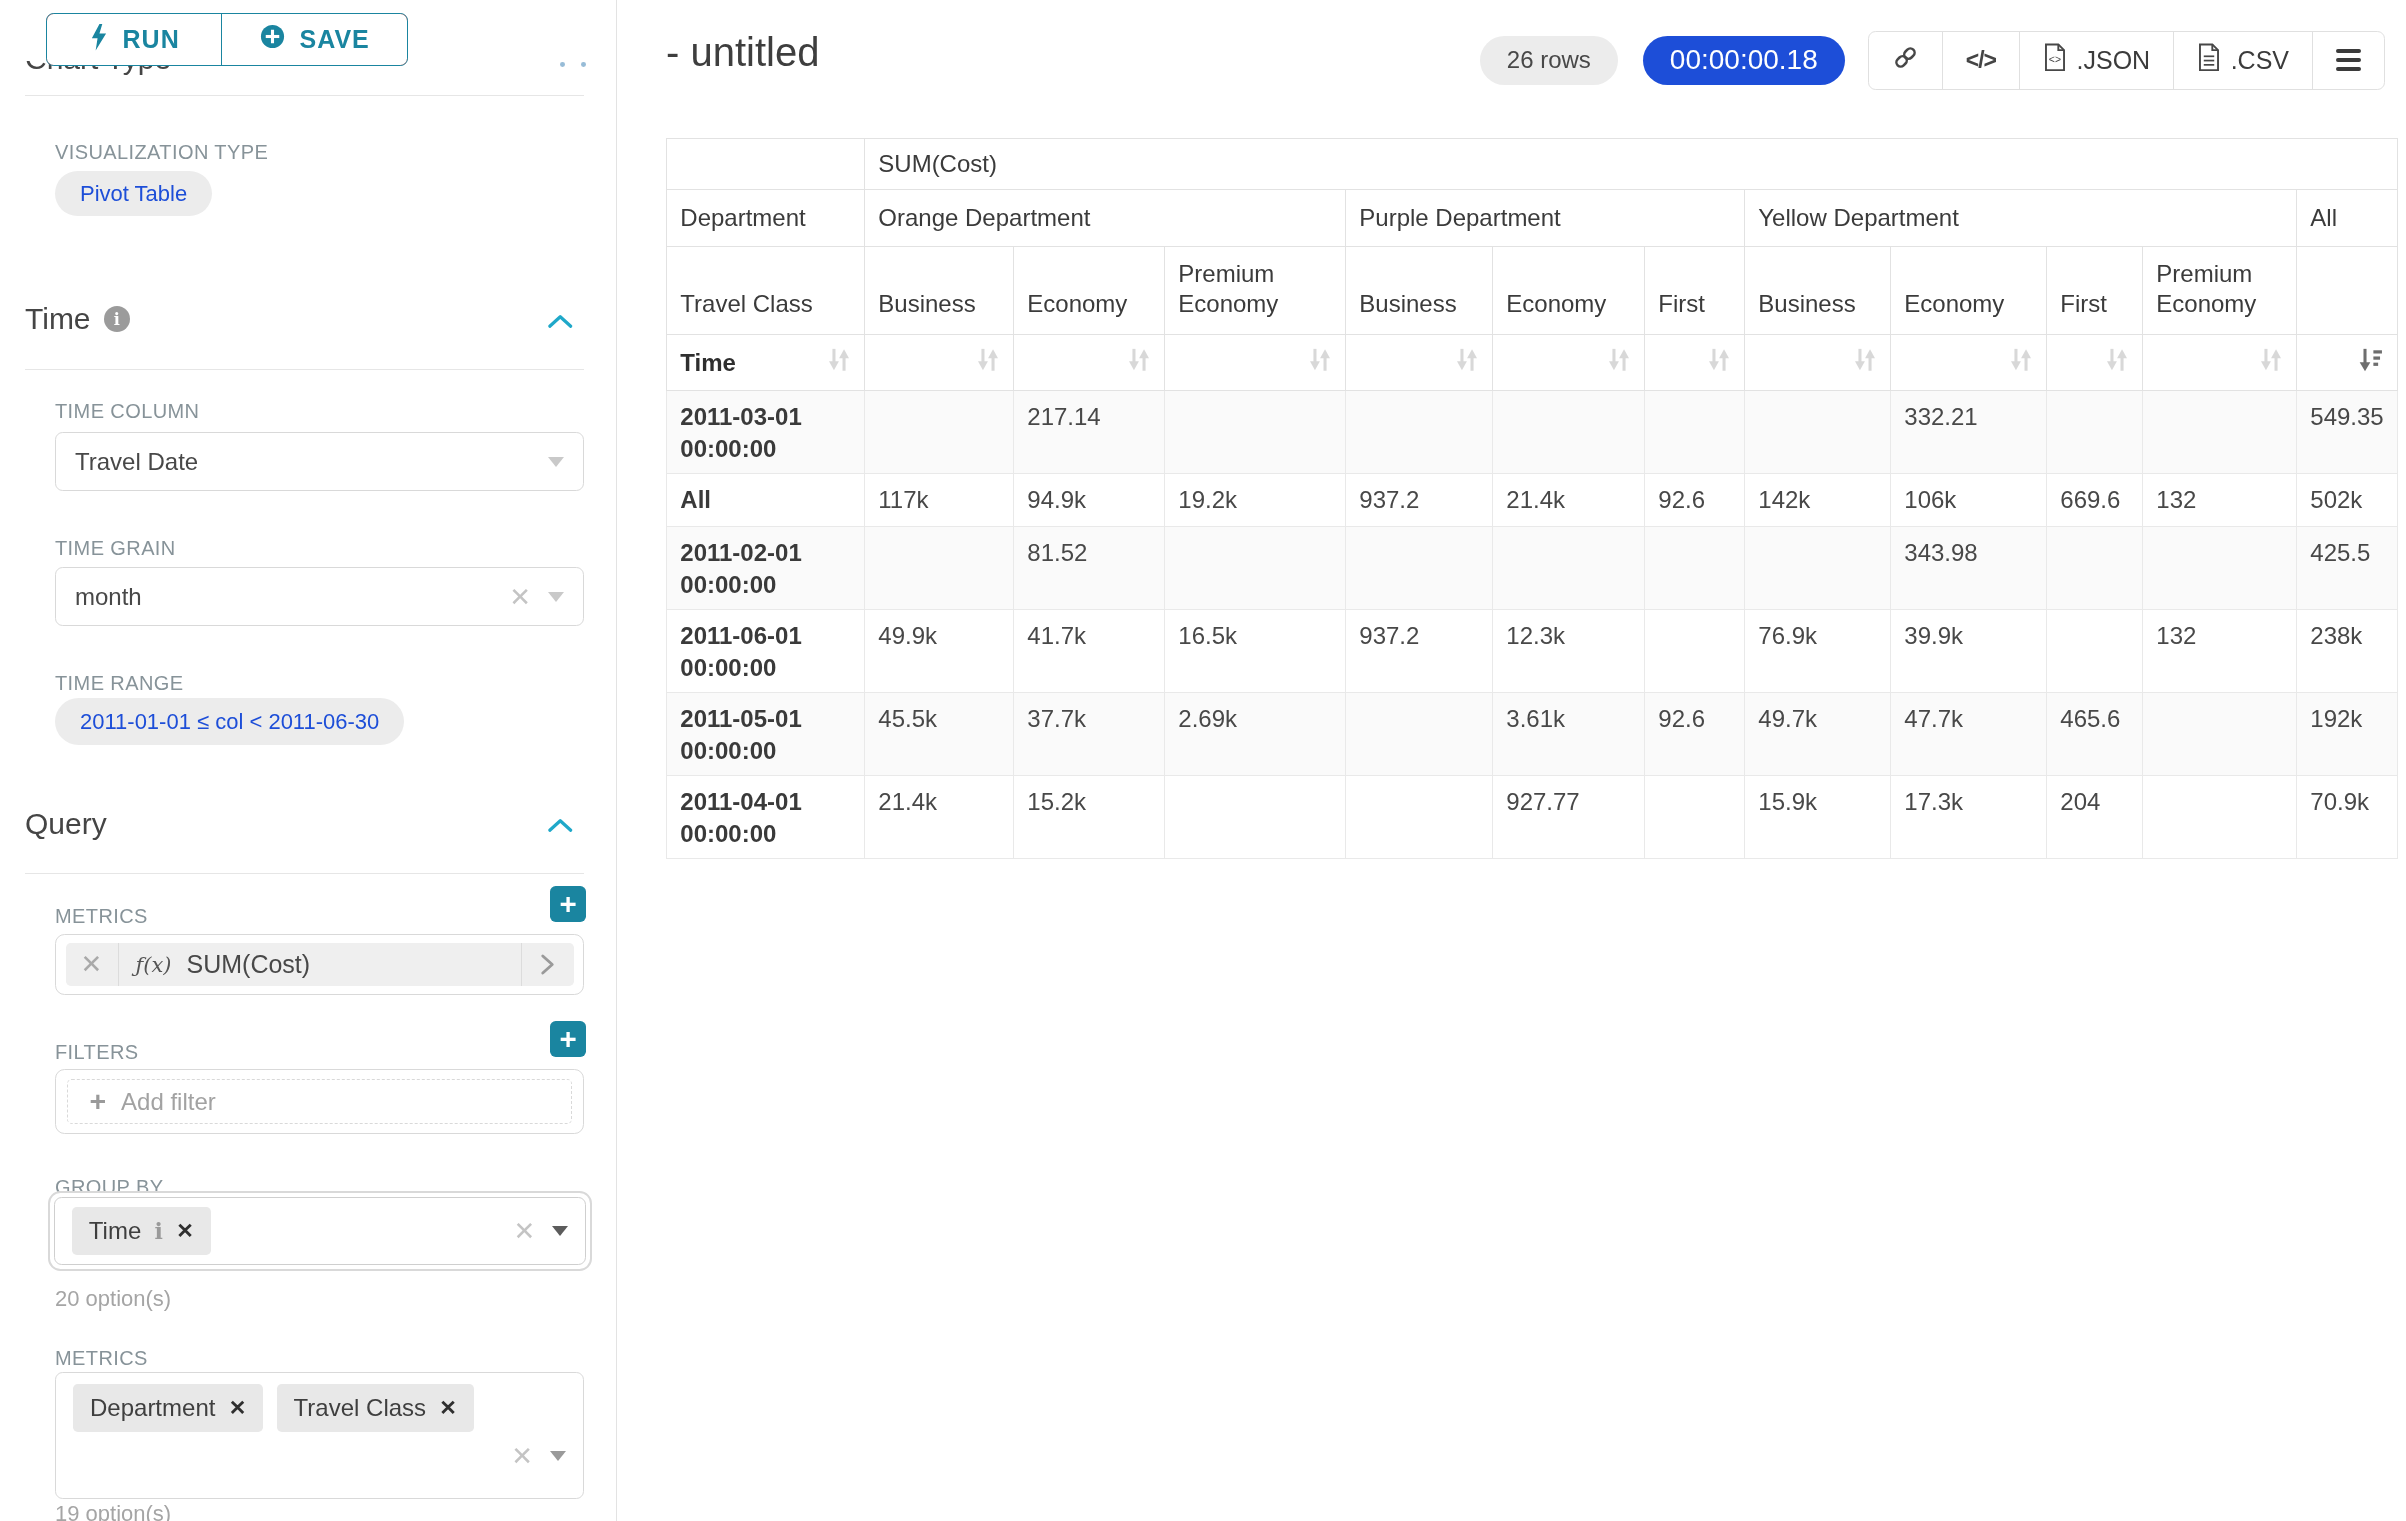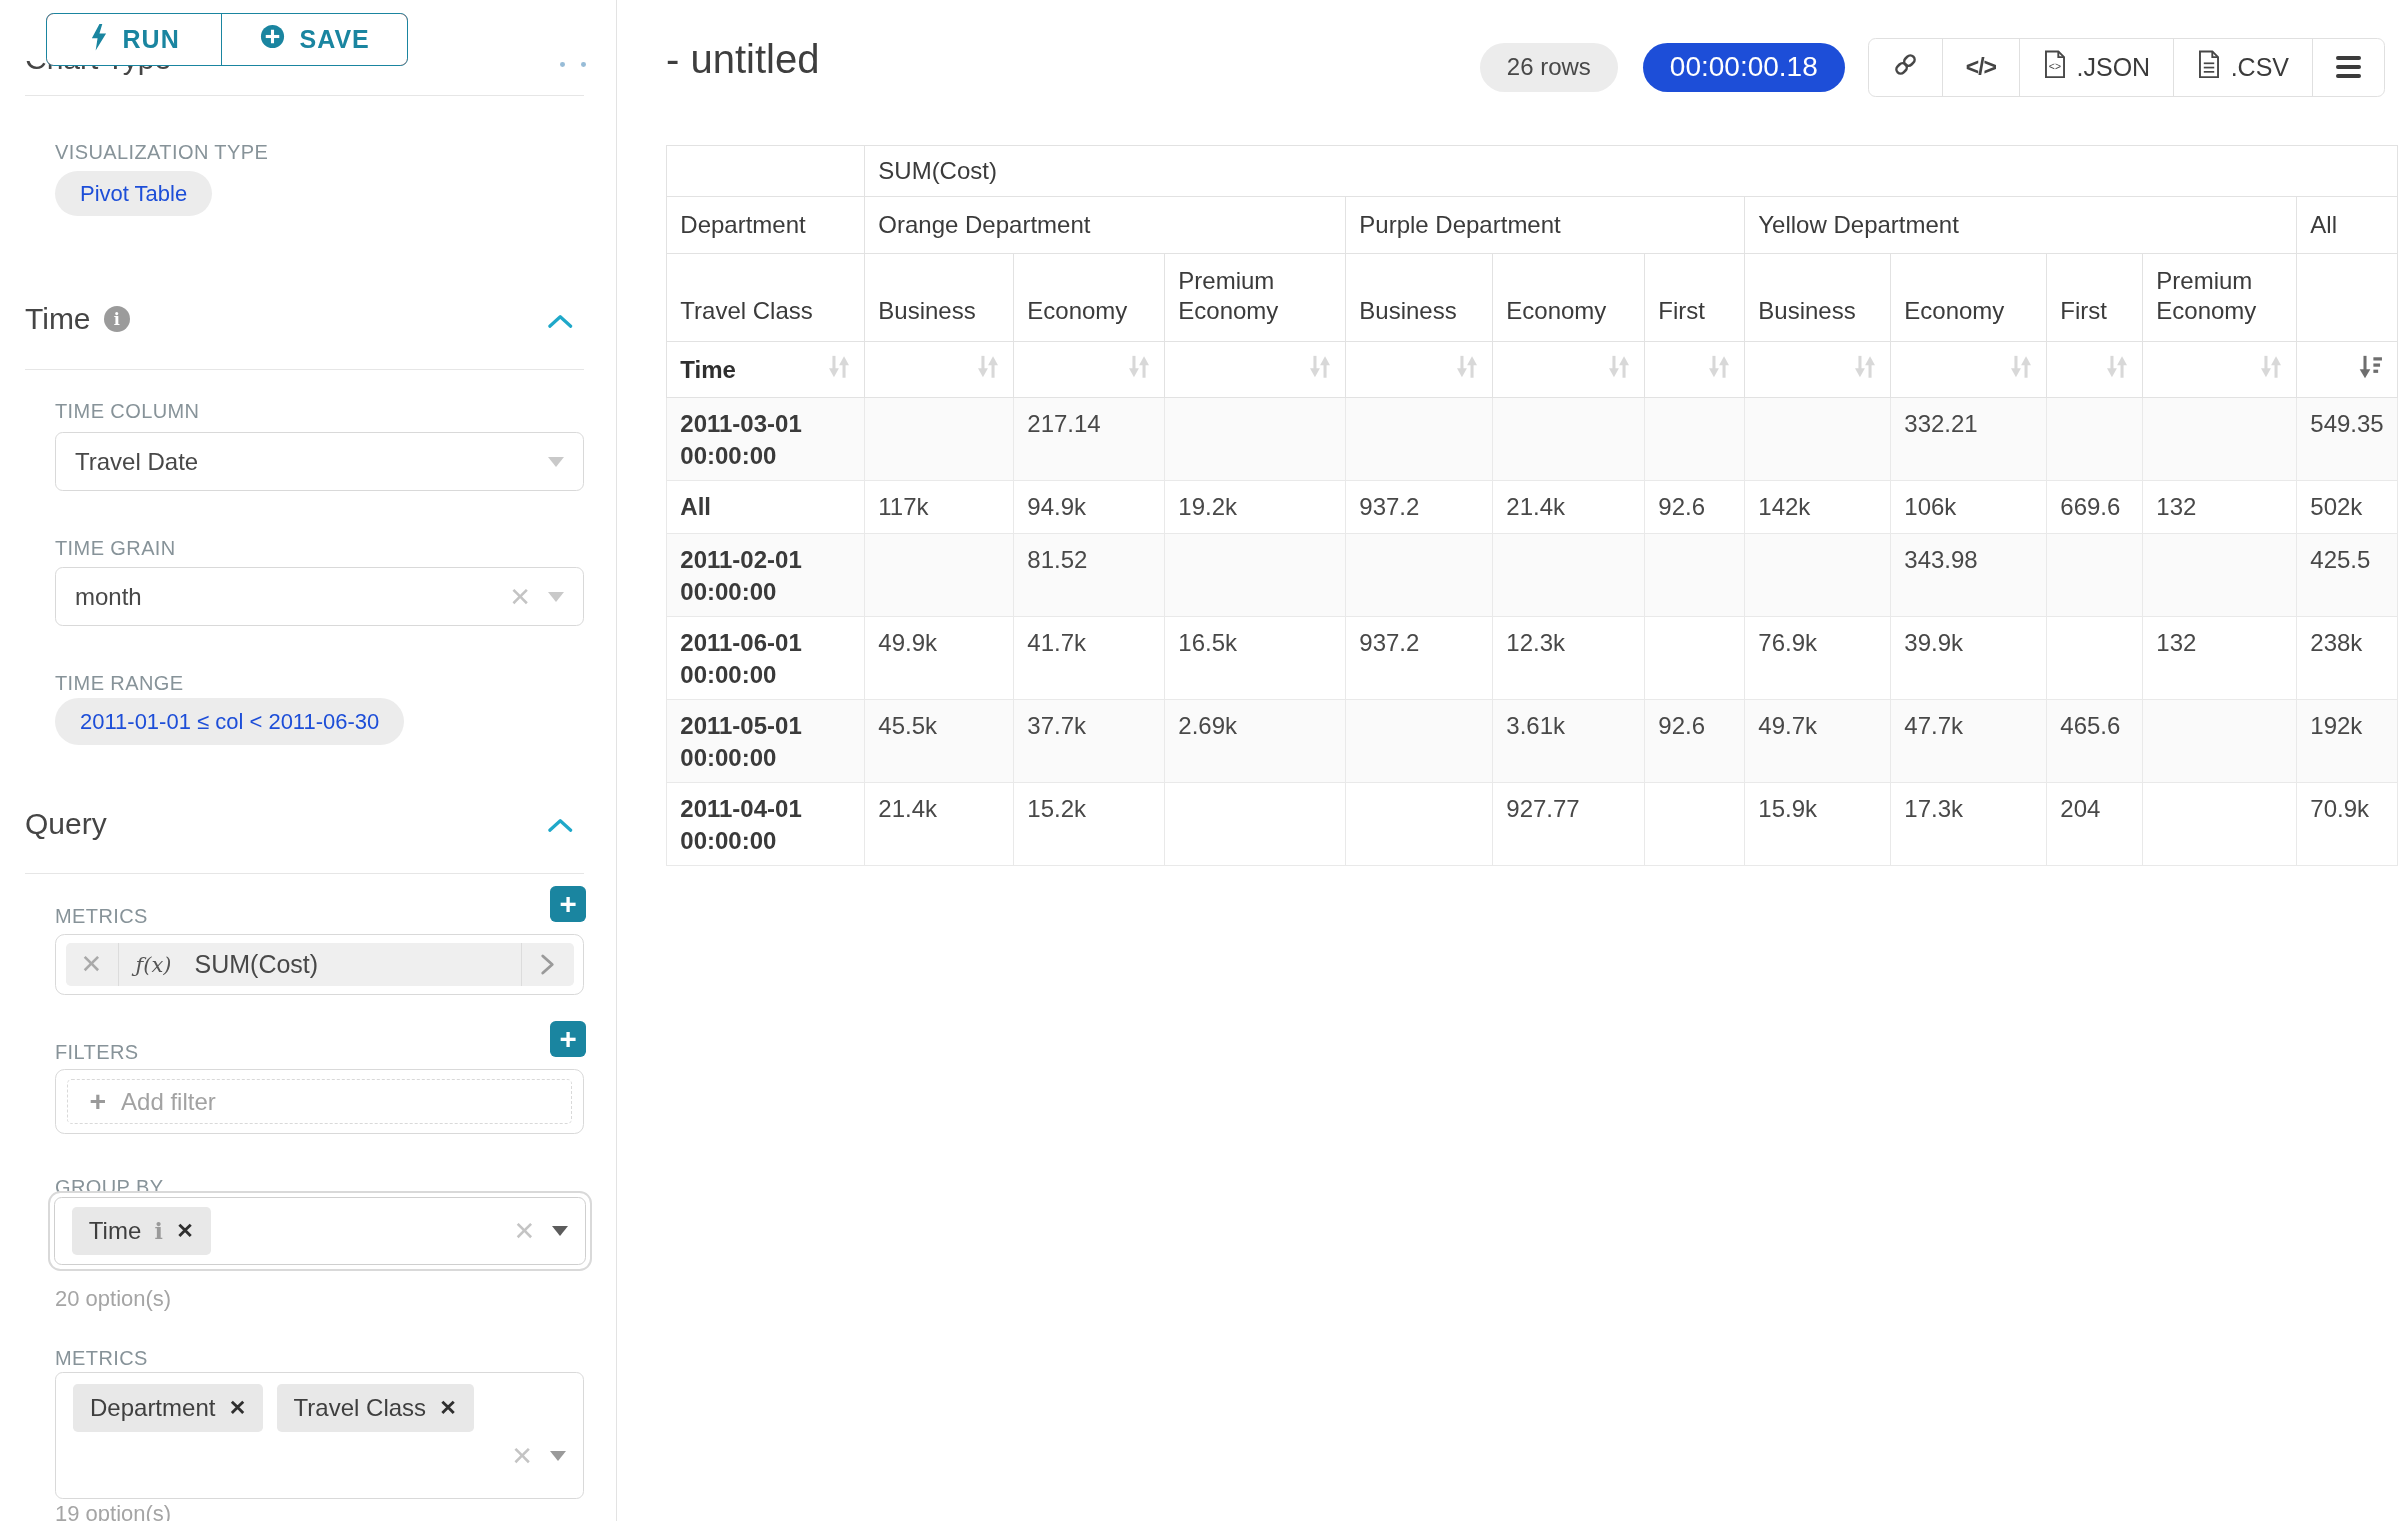--- a/index.html
+++ b/index.html
@@ -2,21 +2,21 @@
 <html style="font-size:15px"><head>
 <meta charset="utf-8">
 <style>
   * { margin:0; padding:0; box-sizing:border-box; }
   html,body { width:2406px; height:1522px; overflow:hidden; background:#fff;
     font-family:"Liberation Sans", sans-serif; color:#484848; }
 
   
   .sidebar { position:absolute; left:0; top:0; width:616px; height:1522px; background:#fff; }
   .panel-divider { position:absolute; left:616px; top:0; width:1px; height:1522px; background:#e3e3e3; }
-  .main { position:absolute; left:617px; top:8px; right:0; height:1484px; background:#fff;text-decoration:underline; }
+  .main { position:absolute; left:617px; top:1px; right:0; height:1484px; background:#fff;text-decoration:underline; }
 
   
   .topbar { position:absolute; top:0; left:0; right:0; height:61px; background:#fff; z-index:3; }
   .btn-group-run { position:absolute; top:13.3px; left:46px; display:flex; border:1.9px solid #1a85a0;
     border-radius:7.6px; overflow:hidden; background:#7f1d1d; }
   .btn-run, .btn-save { display:flex; align-items:center; justify-content:center; gap:13.3px;
     height:51px; background:#fff; color:#1a85a0; font-size:25px; font-weight:700; letter-spacing:1px; cursor:pointer; }
   .btn-run { width:175px; border-right:1.9px solid #1a85a0; }
   .btn-save { width:185px; }
   .drag-dot { position:absolute; width:4.8px; height:4.8px; border-radius:50%; background:#74a6c9; opacity:.75; z-index:4; }
@@ -43,21 +43,21 @@
   .clear-x { color:#c4c4c4; font-size:26px; margin-left:17px; line-height:1; }
 
   .plus-btn { position:absolute; left:550px; width:36px; height:36px; background:#1a85a0; border-radius:5.7px;
     color:#fff; font-size:29.5px; font-weight:700; display:flex; align-items:center; justify-content:center; cursor:pointer; }
 
   .white-box { position:absolute; left:55px; width:529px; border:1px solid #d9d9d9; border-radius:9.5px; background:#fff; }
   .metric-pill { position:absolute; left:9.5px; top:7.6px; right:9.5px; bottom:7.6px; background:#efefef;
     border-radius:4.8px; display:flex; align-items:center; }
   .metric-x { width:53px; display:flex; align-items:center; justify-content:center;
     border-right:1px solid #dcdcdc; color:#a9a9a9; font-size:26px; align-self:stretch; }
-  .metric-body { flex:1; display:flex; align-items:center; gap:23px; padding:0 17px; font-size:25px; }
+  .metric-body { flex:1; display:flex; align-items:center; gap:15px; padding:0 17px; font-size:25px; }
   .metric-fx { font-family:"DejaVu Serif", serif; font-style:italic; font-size:21px; color:#555; }
   .metric-caret { width:53px; display:flex; align-items:center; justify-content:center;
     border-left:1px solid #dcdcdc; align-self:stretch; }
   .dashed-box { position:absolute; left:11.4px; top:8.6px; right:11.4px; bottom:8.6px; border:1.9px dashed #d9d9d9;
     border-radius:4.8px; display:flex; align-items:center; gap:15px; padding:0 21px; color:#a2a2a2; font-size:24px; }
   .plus-gray { color:#9a9a9a; font-size:28.5px; font-weight:700; }
 
   .focus-ring { position:absolute; left:48px; width:544px; border:2.9px solid #d9d9d9; border-radius:12.4px;
     padding:3.8px; background:#fff; }
   .inner-select { position:relative; border:1px solid #cfcfcf; border-radius:7.6px; height:68px;

